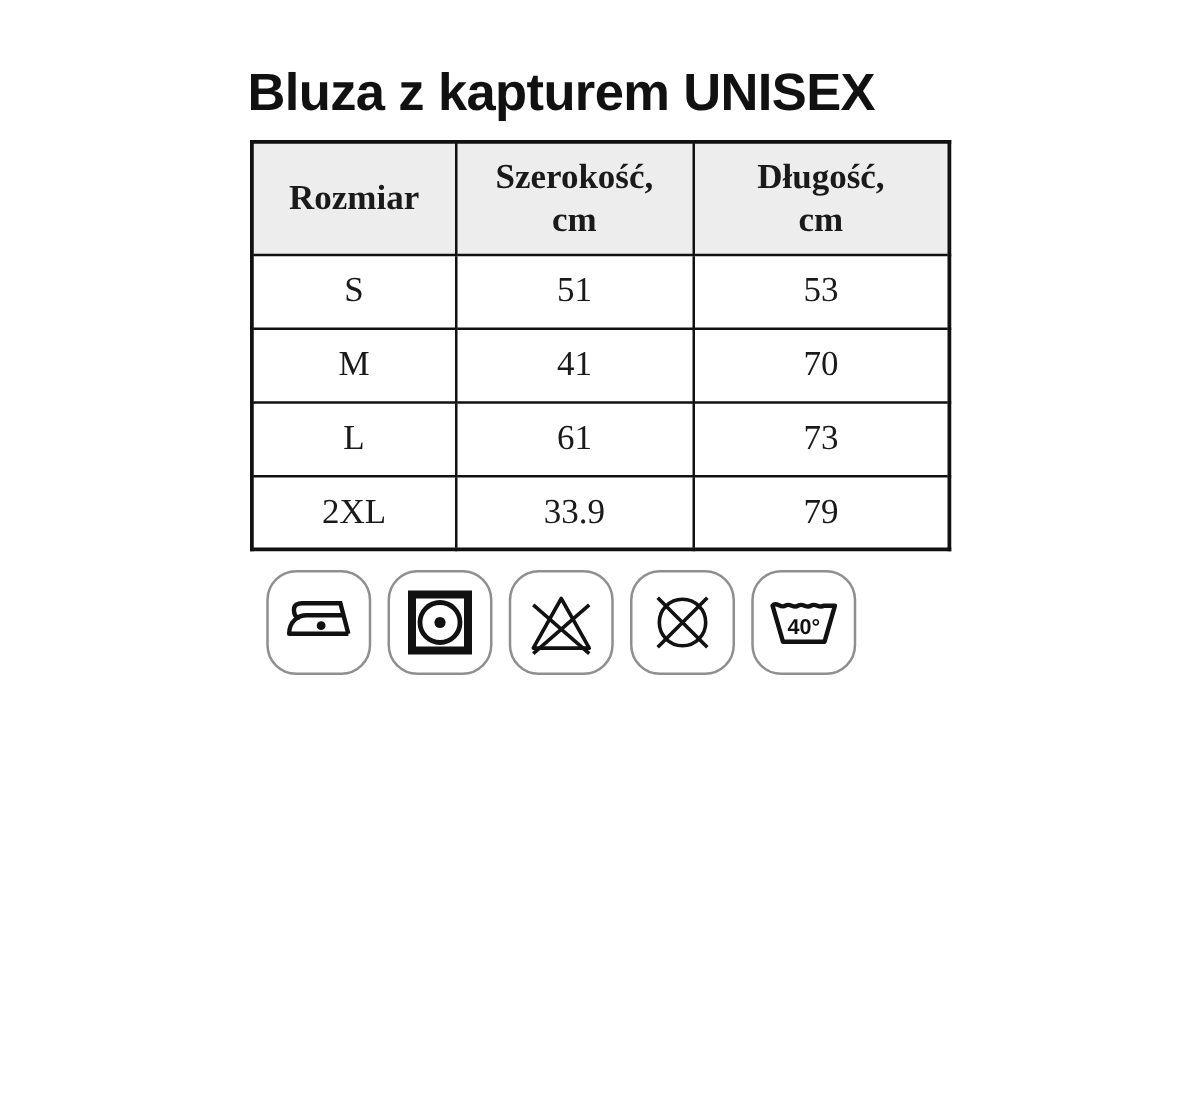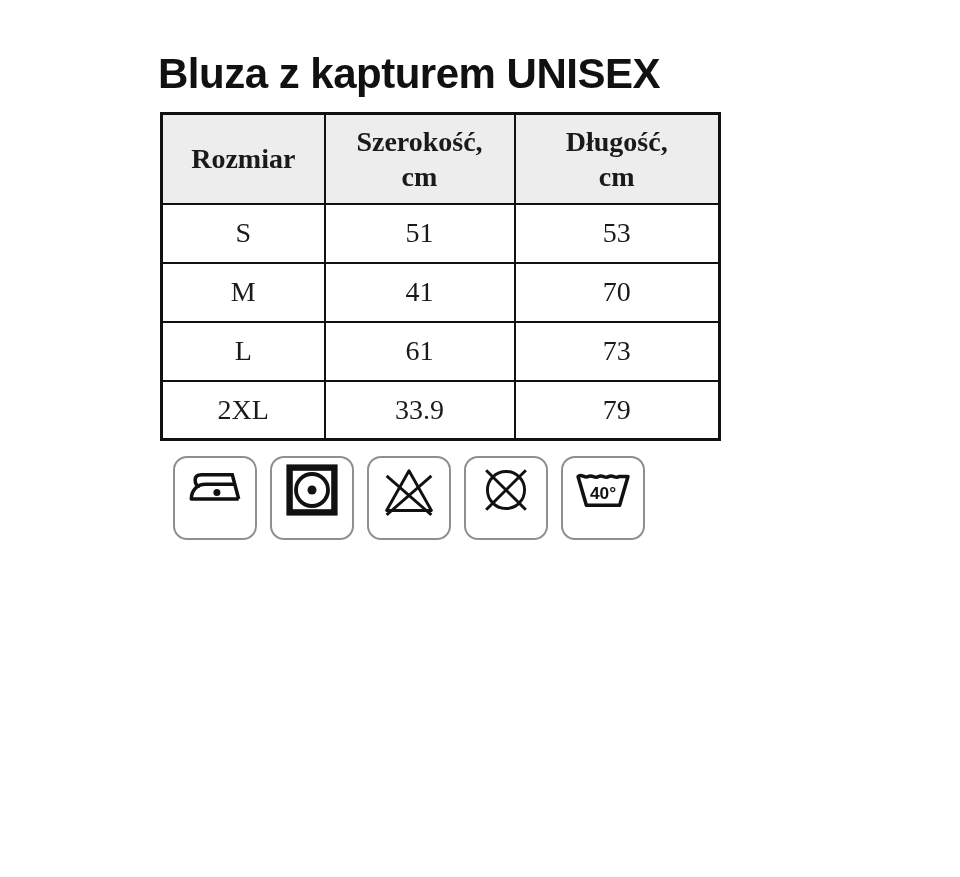--- a/index.html
+++ b/index.html
@@ -7,20 +7,21 @@
     margin: 0;
     padding: 0;
     background: #ffffff;
     width: 960px;
     height: 877px;
     font-family: "Liberation Sans", sans-serif;
     color: #1a1a1a;
   }
   .page {
     padding: 50px 0 0 160px;
+    margin-left: 40px;
   }
   h1.title {
     font-size: 42px;
     font-weight: bold;
     margin: 0 0 14px -2px;
     letter-spacing: -0.5px;
     color: #111;
   }
   table.size-table {
     border-collapse: collapse;
@@ -54,23 +55,24 @@
   }
   .care-icons {
     display: flex;
     gap: 13px;
     margin: 15px 0 0 13px;
   }
   .care-icon-box {
     width: 84px;
     height: 84px;
     border: 2px solid #8f8f8f;
-    border-radius: 14px;
+    border-radius: 24px;
     background: #ffffff;
     display: flex;
+    align-items: center;
     justify-content: center;
   }
   .care-icon-box svg {
     display: block;
   }
   .stroke {
     fill: none;
     stroke: #111;
   }
   .fill {

